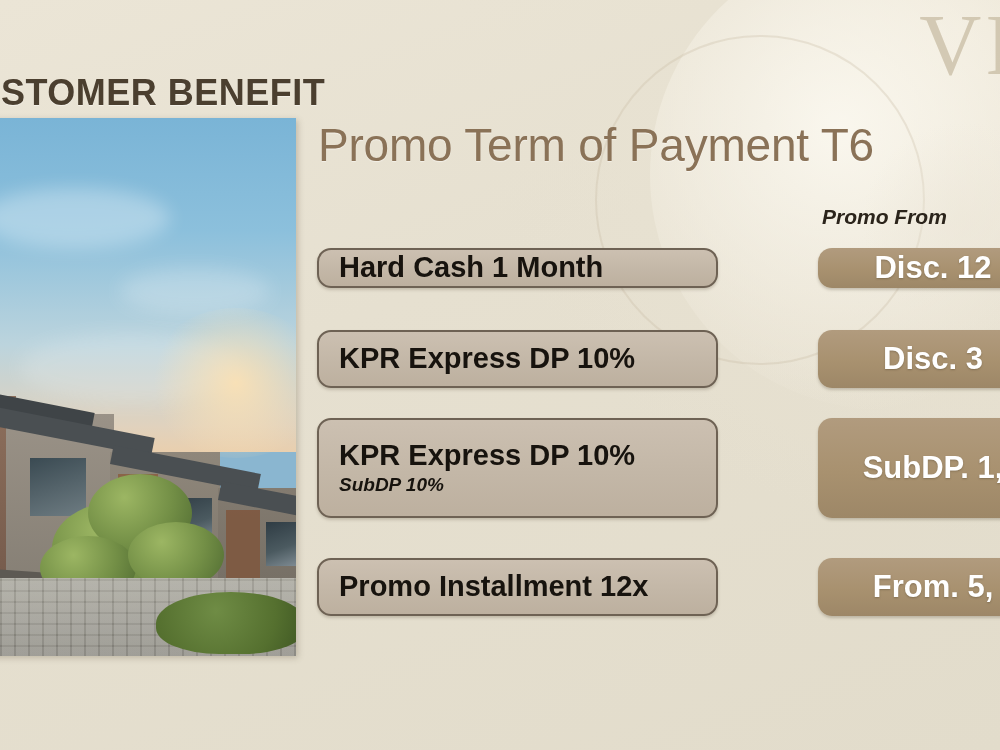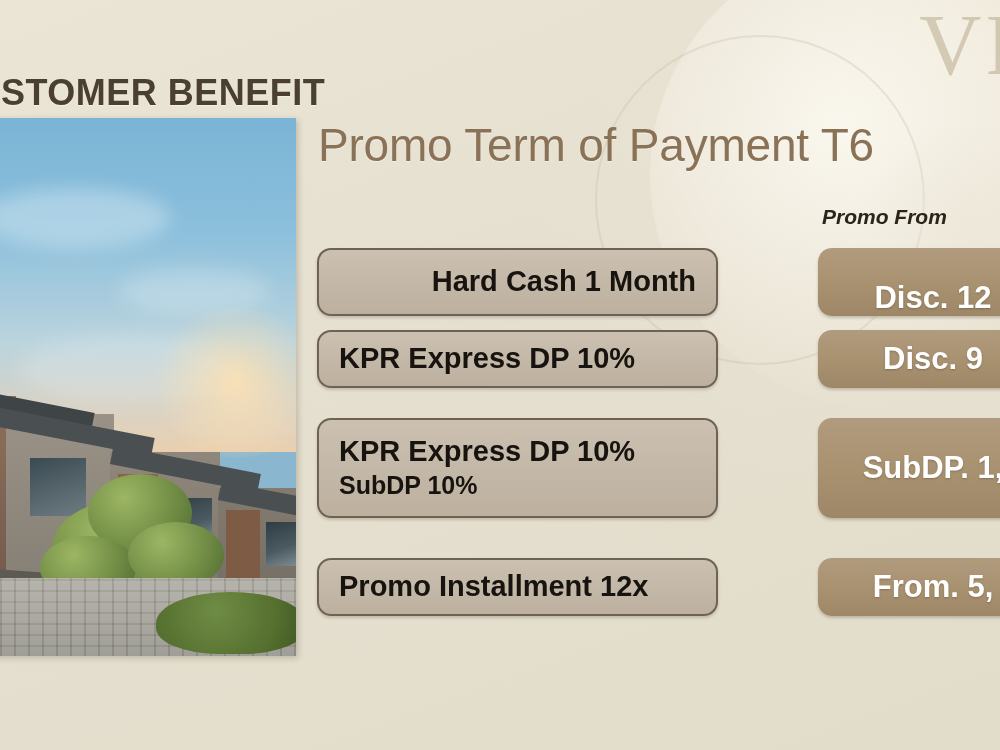--- a/index.html
+++ b/index.html
@@ -277,26 +277,27 @@
     padding: 0 20px;
   }
   .term-pill .term-label {
     font-size: 29px;
     font-weight: 700;
     color: #17130e;
     line-height: 1.08;
     white-space: nowrap;
   }
   .term-pill .term-sub {
-    font-size: 25px;
+    font-size: 19px;
     font-weight: 700;
     color: #17130e;
     line-height: 1.15;
     margin-top: 3px;
     white-space: nowrap;
+    font-style: italic;
   }
 
   .disc-pill {
     position: absolute;
     left: 818px;
     width: 230px;           
     background: linear-gradient(180deg,#b19b7e 0%, #a8916f 55%, #9d8767 100%);
     border-radius: 14px;
     box-shadow: 0 2px 3px rgba(90,78,58,.28);
     display: flex;
@@ -306,21 +307,21 @@
   }
   .disc-pill .disc-label {
     font-size: 31px;
     font-weight: 700;
     color: #ffffff;
     white-space: nowrap;
     text-shadow: 0 1px 2px rgba(70,56,38,.35);
   }
 
   
-  .row-0 .term-pill, .row-0 .disc-pill { top: 248px; height: 68px; align-items: flex-end; }
+  .row-0 .term-pill, .row-0 .disc-pill { top: 248px; height: 40px; }
   .row-1 .term-pill, .row-1 .disc-pill { top: 330px; height: 58px; }
   .row-2 .term-pill, .row-2 .disc-pill { top: 418px; height: 100px; }
   .row-3 .term-pill, .row-3 .disc-pill { top: 558px; height: 58px; }
 </style>
 </head>
 <body>
 
 <div id="slide">
 
   <div class="deco-circle c1"></div>
@@ -400,21 +401,21 @@
       <div class="disc-pill">
         <div class="disc-label">Disc. 12</div>
       </div>
     </div>
 
     <div class="row-1">
       <div class="term-pill">
         <div class="term-label">KPR Express DP 10%</div>
       </div>
       <div class="disc-pill">
-        <div class="disc-label">Disc. 9</div>
+        <div class="disc-label">Disc. 3</div>
       </div>
     </div>
 
     <div class="row-2">
       <div class="term-pill">
         <div class="term-label">KPR Express DP 10%</div>
         <div class="term-sub">SubDP 10%</div>
       </div>
       <div class="disc-pill">
         <div class="disc-label">SubDP. 1,</div>

